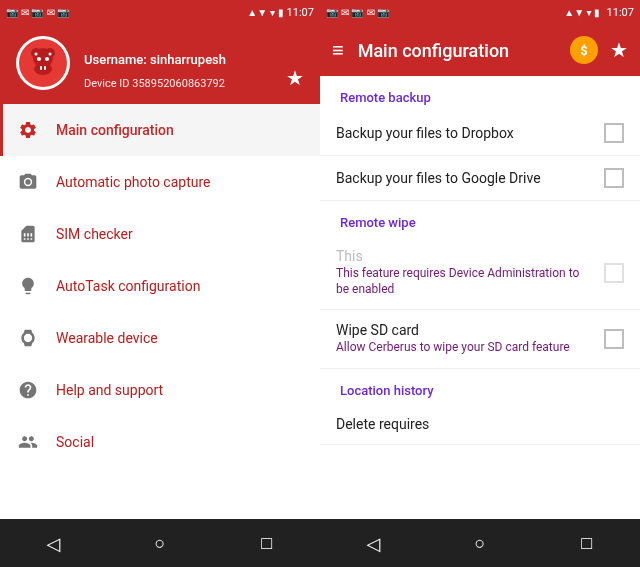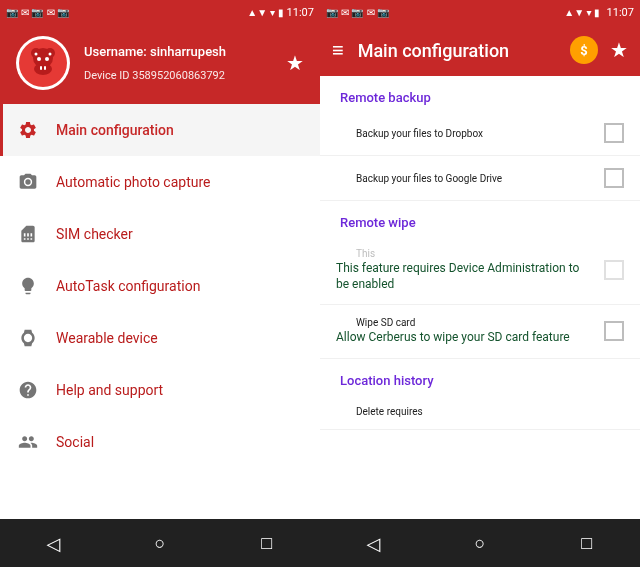--- a/index.html
+++ b/index.html
@@ -35,21 +35,21 @@
       display: flex;
       gap: 3px;
       align-items: center;
     }
 
     .left-header {
       background: #c62828;
       padding: 12px 16px 14px;
       display: flex;
       gap: 14px;
-      align-items: center;
+      align-items: flex-end;
     }
     .avatar-circle {
       width: 54px;
       height: 54px;
       border-radius: 50%;
       background: #fff;
       display: flex;
       align-items: center;
       justify-content: center;
       flex-shrink: 0;
@@ -213,27 +213,26 @@
       display: flex;
       align-items: center;
       padding: 12px 16px;
       border-bottom: 1px solid #f0f0f0;
       gap: 12px;
     }
     .option-text {
       flex: 1;
     }
     .option-title {
-      font-size: 10px;
+      font-size: 14px;
       color: #212121;
-      margin-left: 20px;
     }
     .option-subtitle {
       font-size: 12px;
-      color: #14532d;
+      color: #701a75;
       margin-top: 2px;
       line-height: 1.3;
     }
     .option-title.disabled {
       color: #bdbdbd;
     }
 
     .checkbox-empty {
       width: 20px;
       height: 20px;

